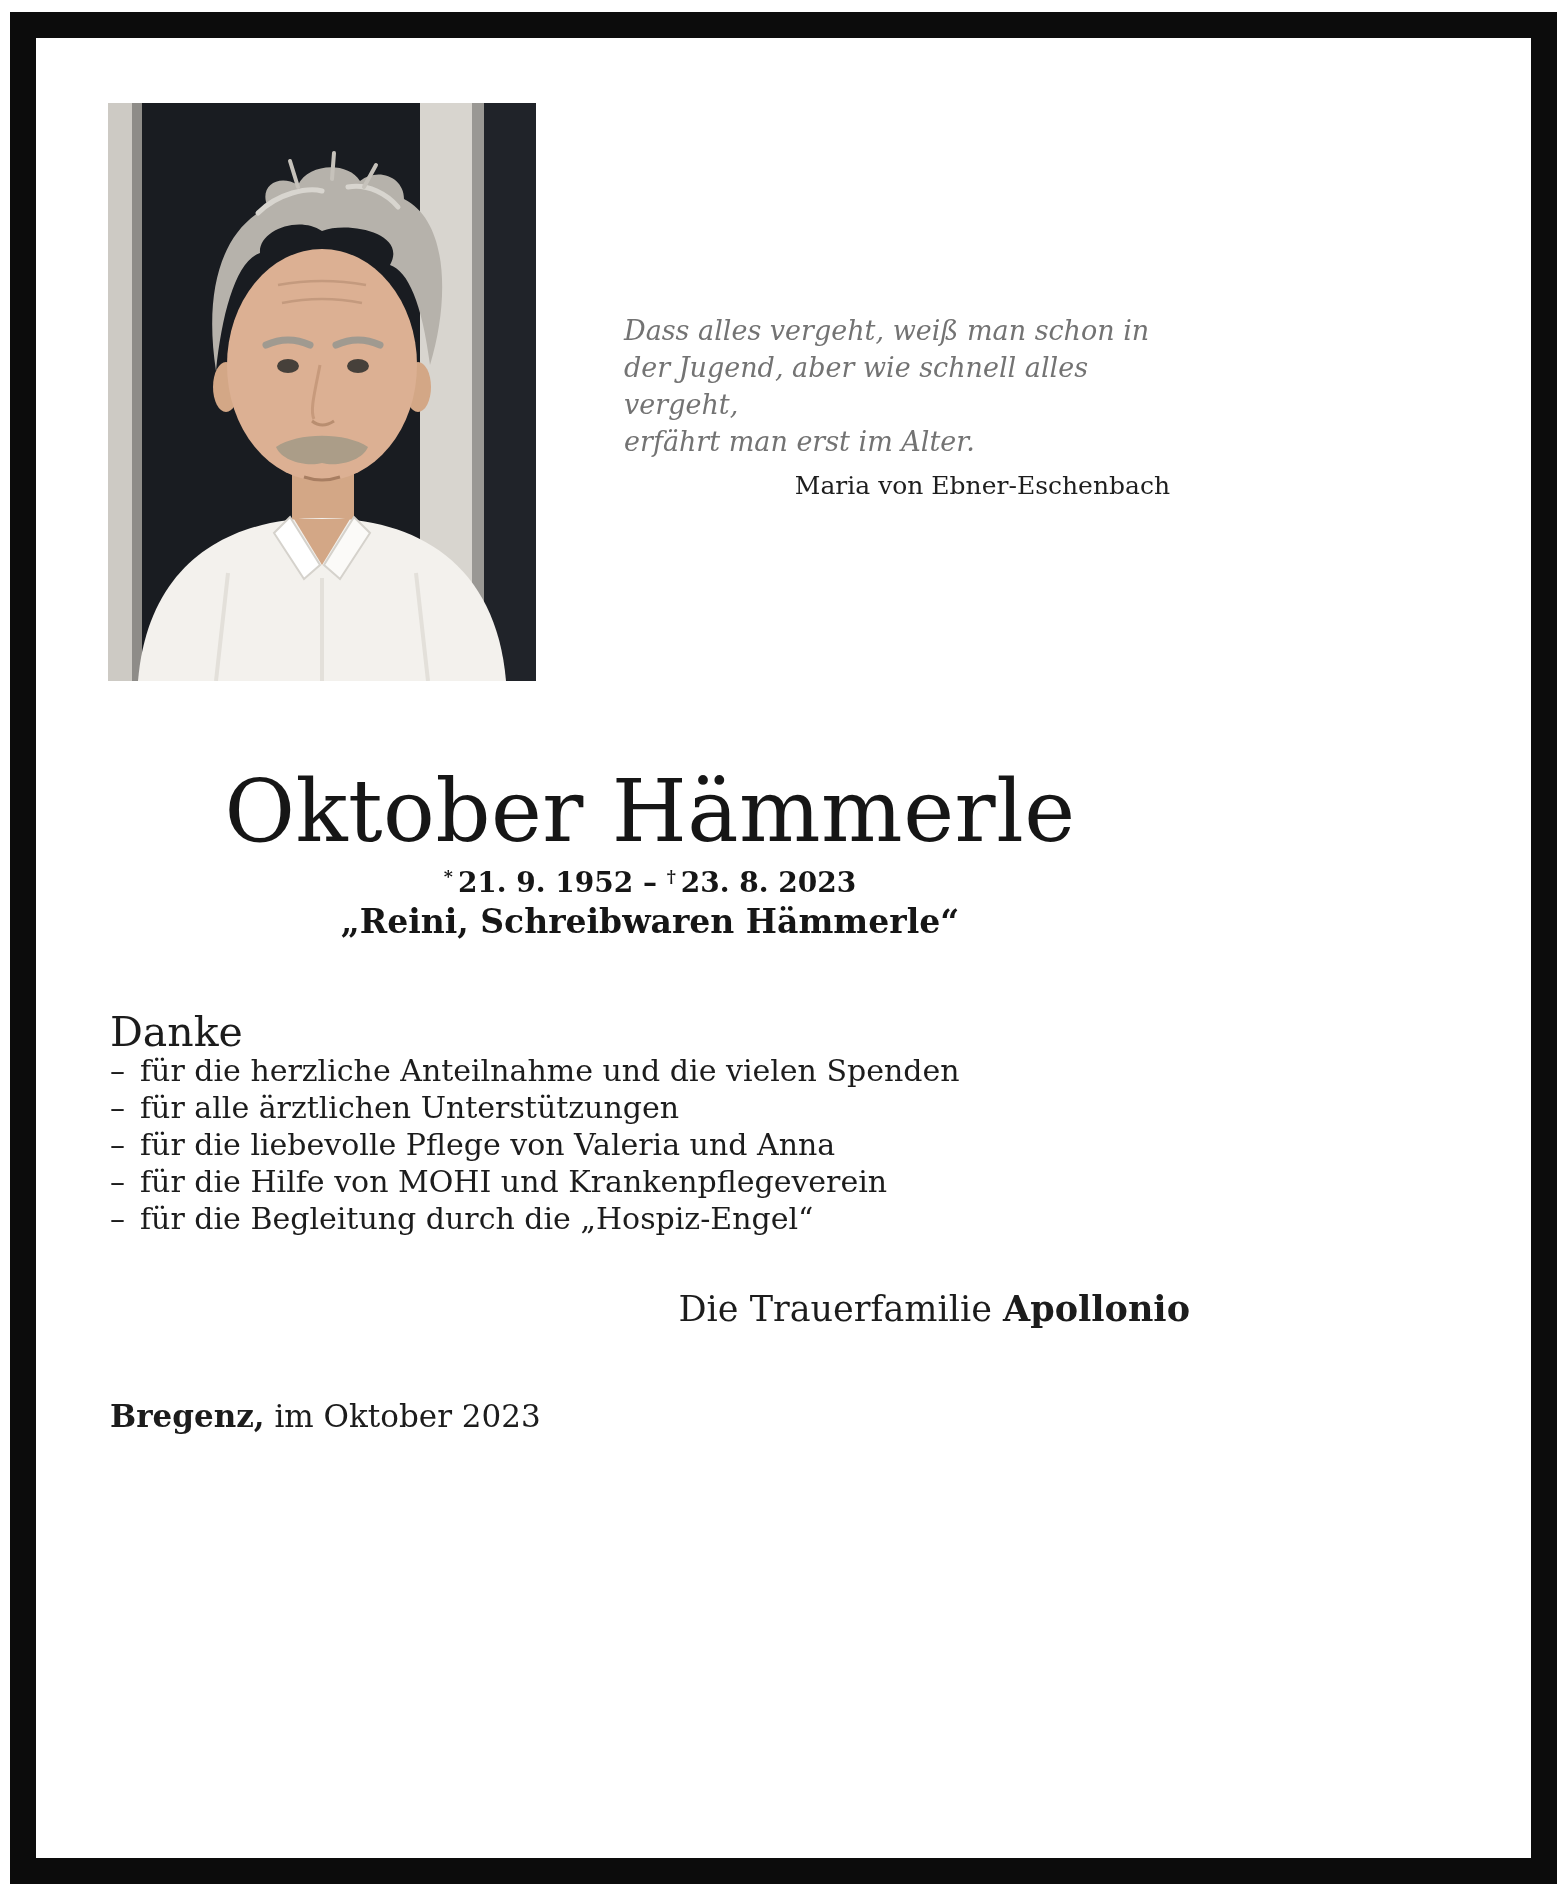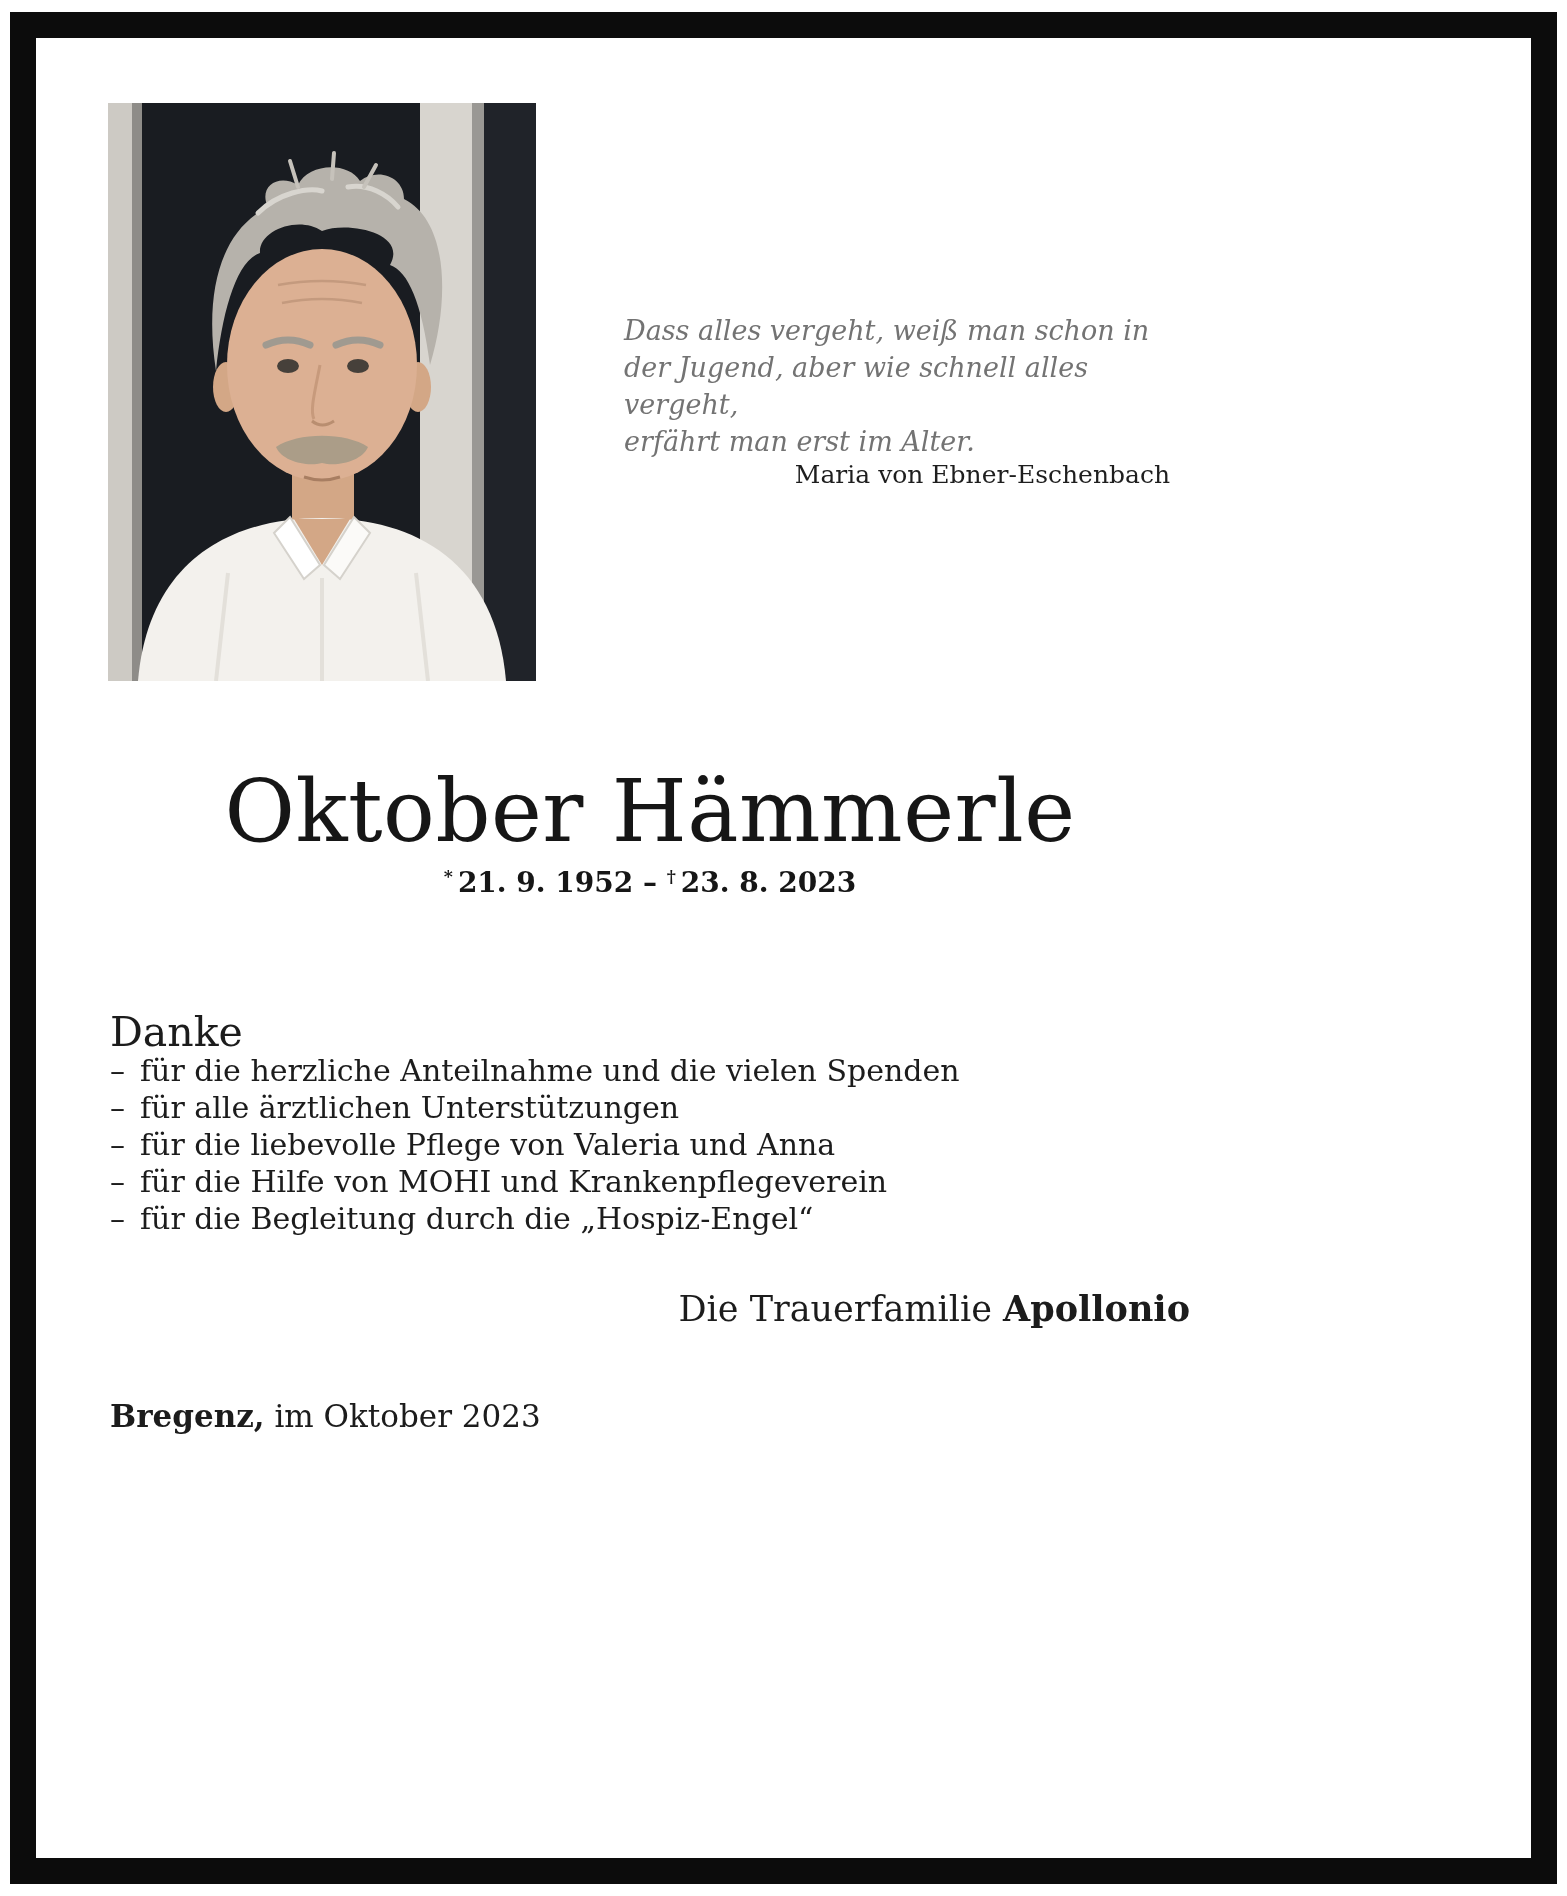--- a/index.html
+++ b/index.html
@@ -40,20 +40,21 @@
     left: 514px; top: 274px;
     width: 566px;
   }
   .quote-line {
     font-style: italic;
     font-size: 27px;
     line-height: 37px;
     color: #737373;
   }
   .quote-attribution {
+    margin-top: 11px;
     font-size: 25px;
     text-align: right;
     padding-right: 20px;
     color: #1e1e1e;
   }
   .deceased-name {
     position: absolute;
     left: 0; right: 0; top: 728px;
     text-align: center;
     font-size: 86px;
@@ -185,20 +186,21 @@
         </div>
 
         <div class="deceased-name">Oktober Hämmerle</div>
 
         <div class="life-dates">
           <sup>*</sup><span>21. 9. 1952</span>
           <span>–</span>
           <sup>†</sup><span>23. 8. 2023</span>
         </div>
 
+        <div class="nickname">„Reini, Schreibwaren Hämmerle“</div>
 
         <div class="thanks-heading">Danke</div>
         <ul class="thanks-list">
           <li><span class="dash">–</span><span>für die herzliche Anteilnahme und die vielen Spenden</span></li>
           <li><span class="dash">–</span><span>für alle ärztlichen Unterstützungen</span></li>
           <li><span class="dash">–</span><span>für die liebevolle Pflege von Valeria und Anna</span></li>
           <li><span class="dash">–</span><span>für die Hilfe von MOHI und Krankenpflegeverein</span></li>
           <li><span class="dash">–</span><span>für die Begleitung durch die „Hospiz-Engel“</span></li>
         </ul>
 

